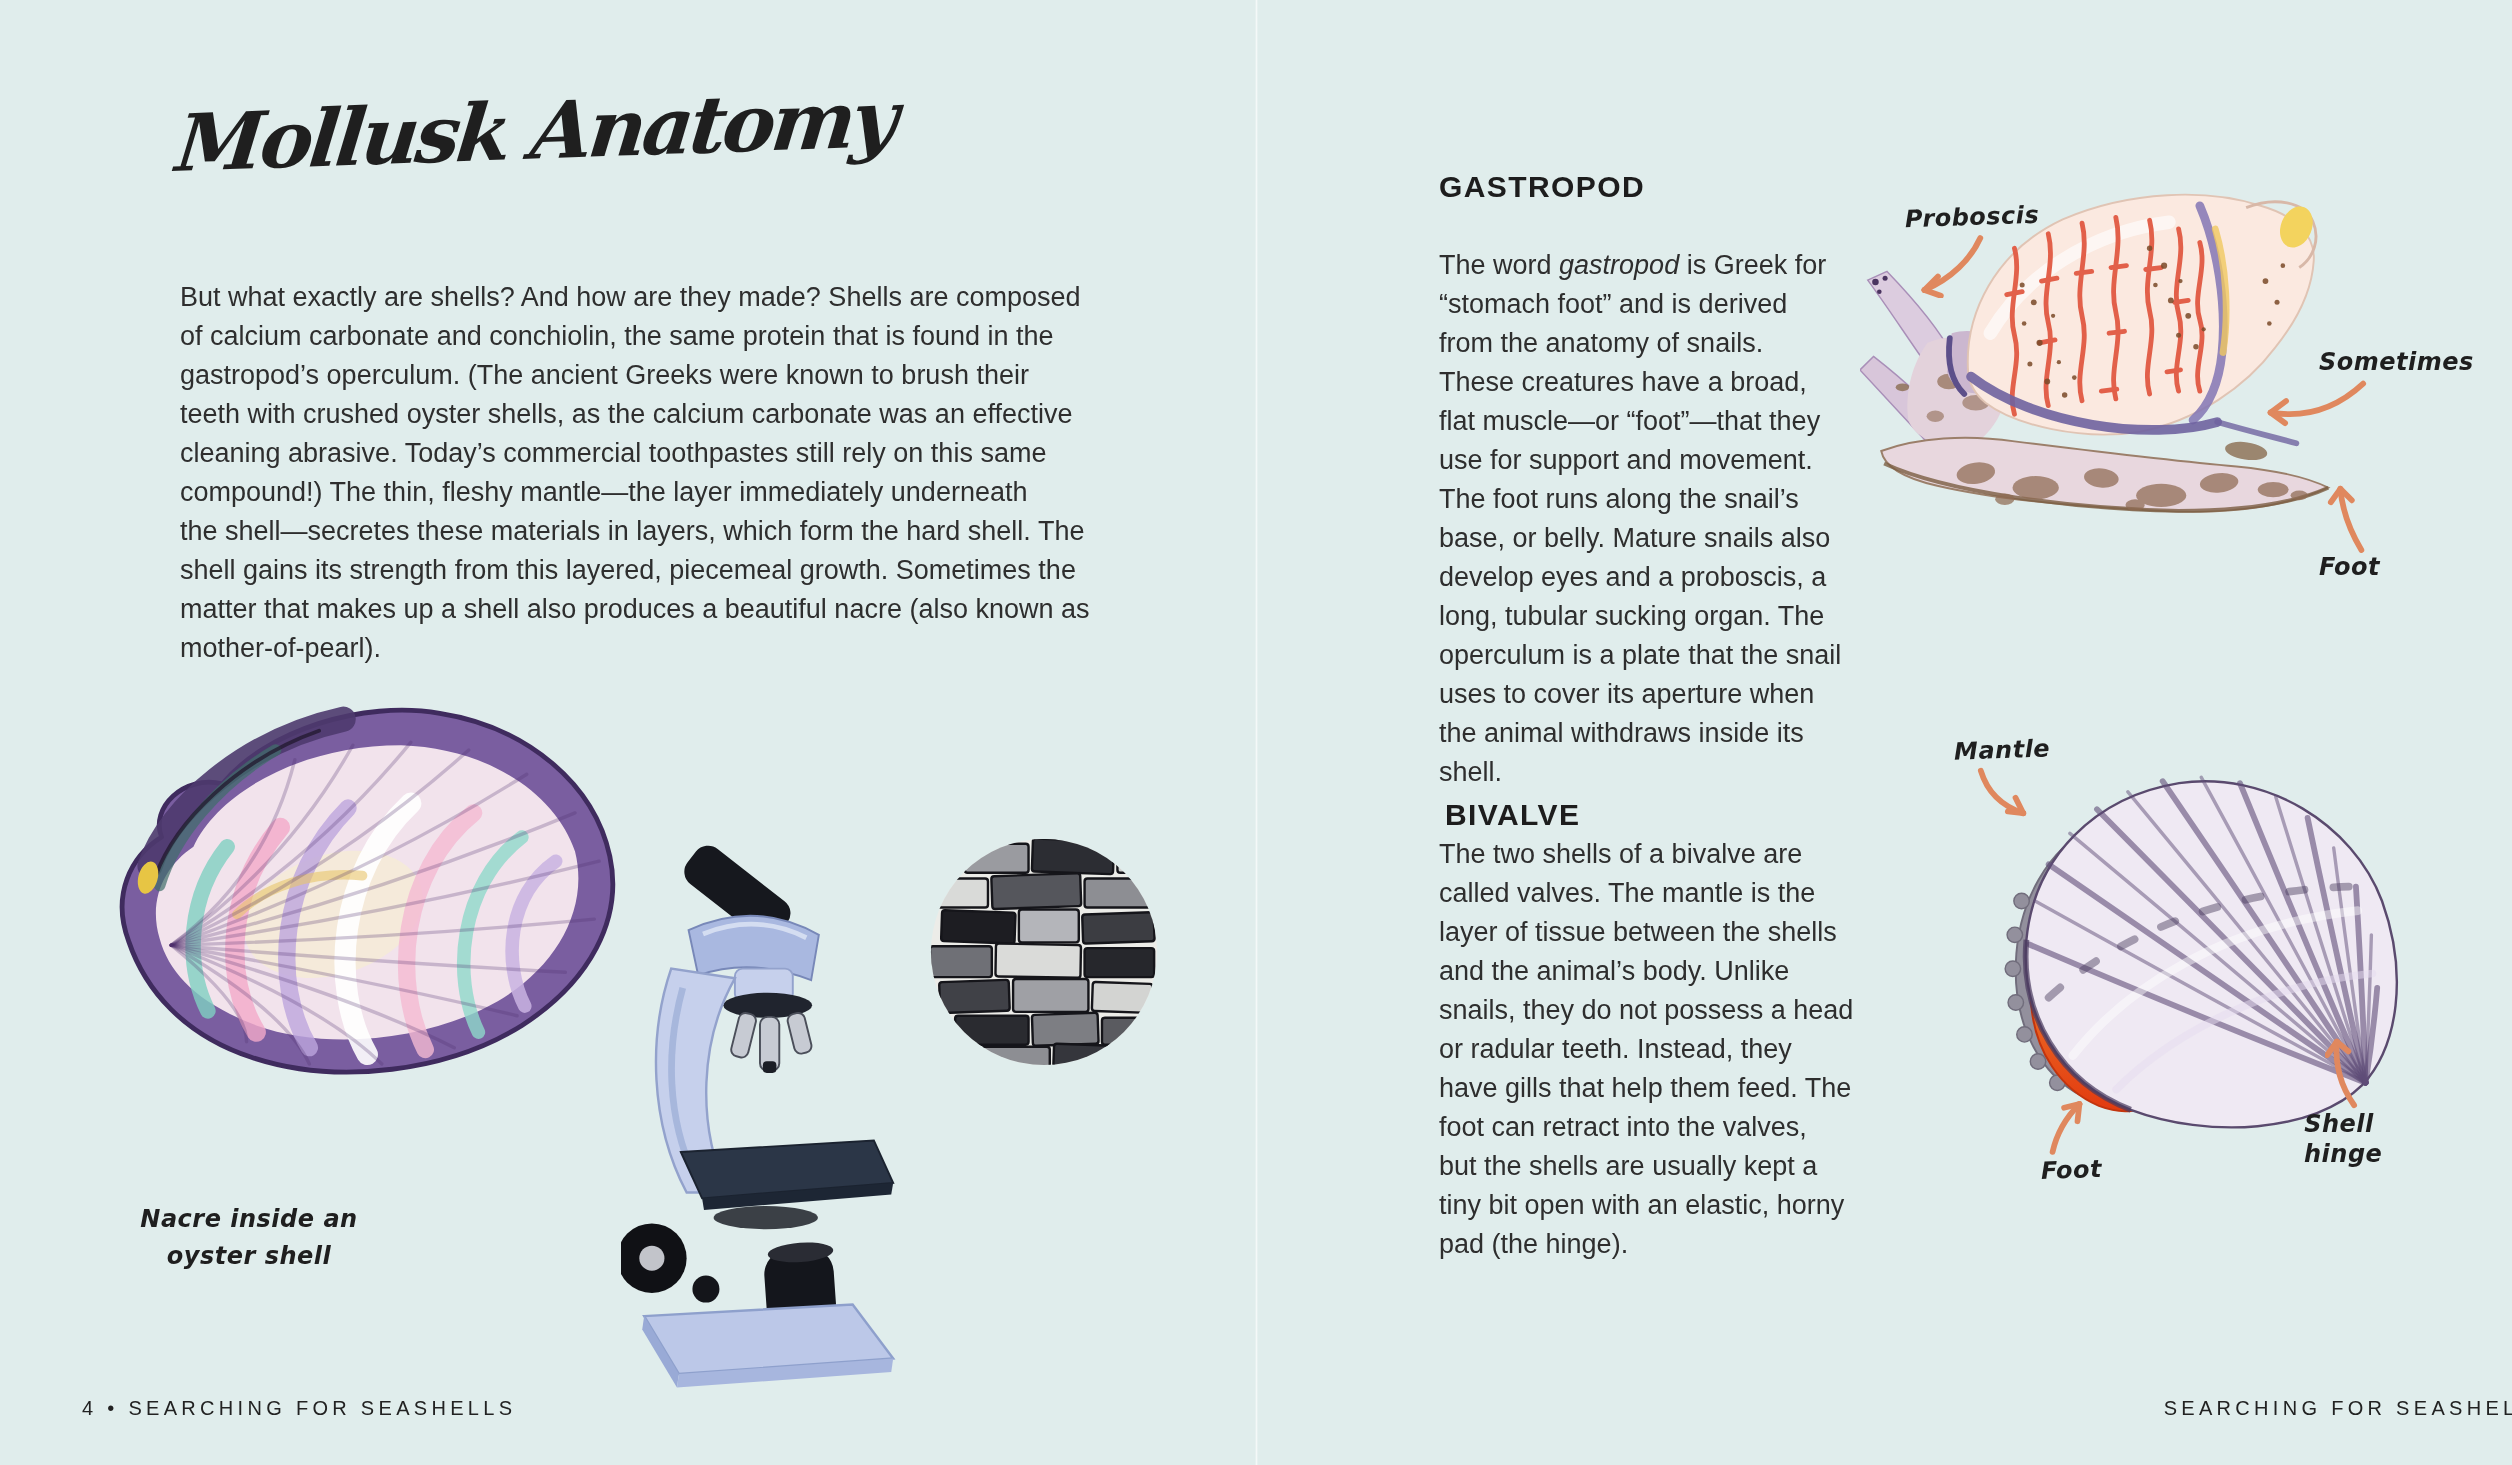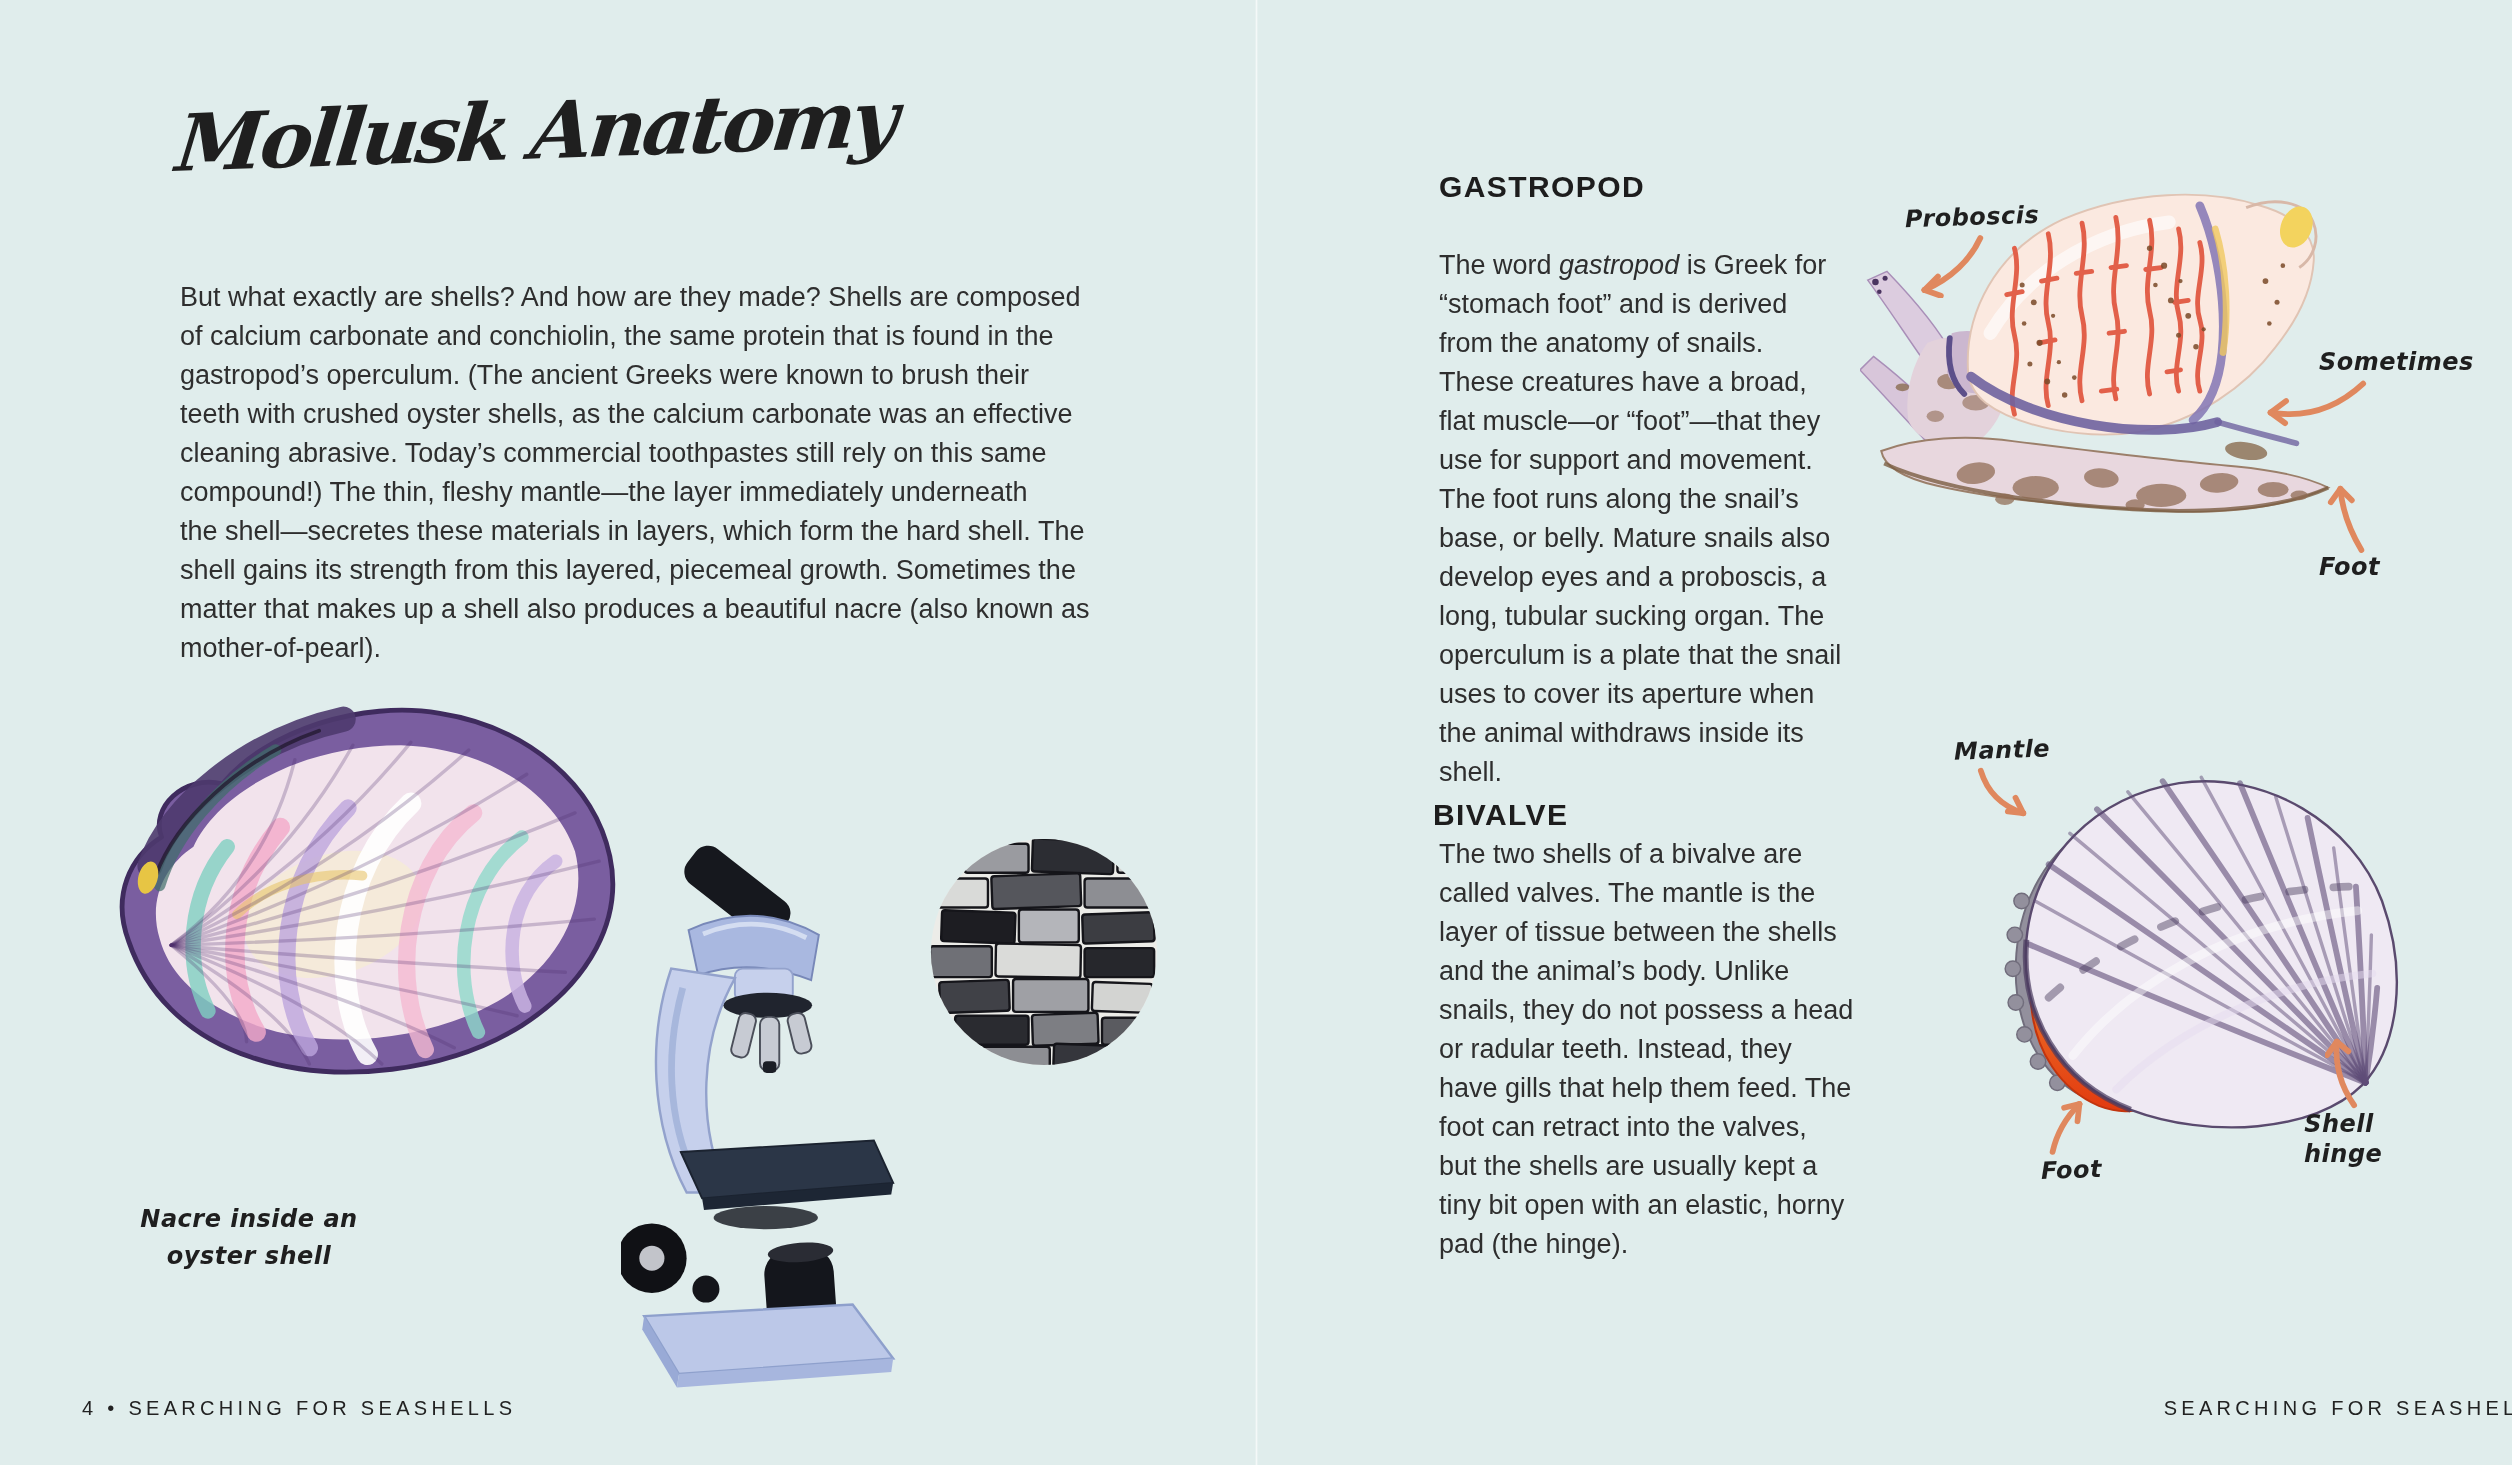--- a/index.html
+++ b/index.html
@@ -172,21 +172,21 @@
 The foot runs along the snail’s
 base, or belly. Mature snails also
 develop eyes and a proboscis, a
 long, tubular sucking organ. The
 operculum is a plate that the snail
 uses to cover its aperture when
 the animal withdraws inside its
 shell.</span>
     </div>
 
-    <div class="abs heading-sm" style="left:177px;top:798px;">BIVALVE</div>
+    <div class="abs heading-sm" style="left:189px;top:798px;">BIVALVE</div>
     <div class="abs body-text" style="left:183px;top:835px;width:454px;">The two shells of a bivalve are
 called valves. The mantle is the
 layer of tissue between the shells
 and the animal’s body. Unlike
 snails, they do not possess a head
 or radular teeth. Instead, they
 have gills that help them feed. The
 foot can retract into the valves,
 but the shells are usually kept a
 tiny bit open with an elastic, horny

